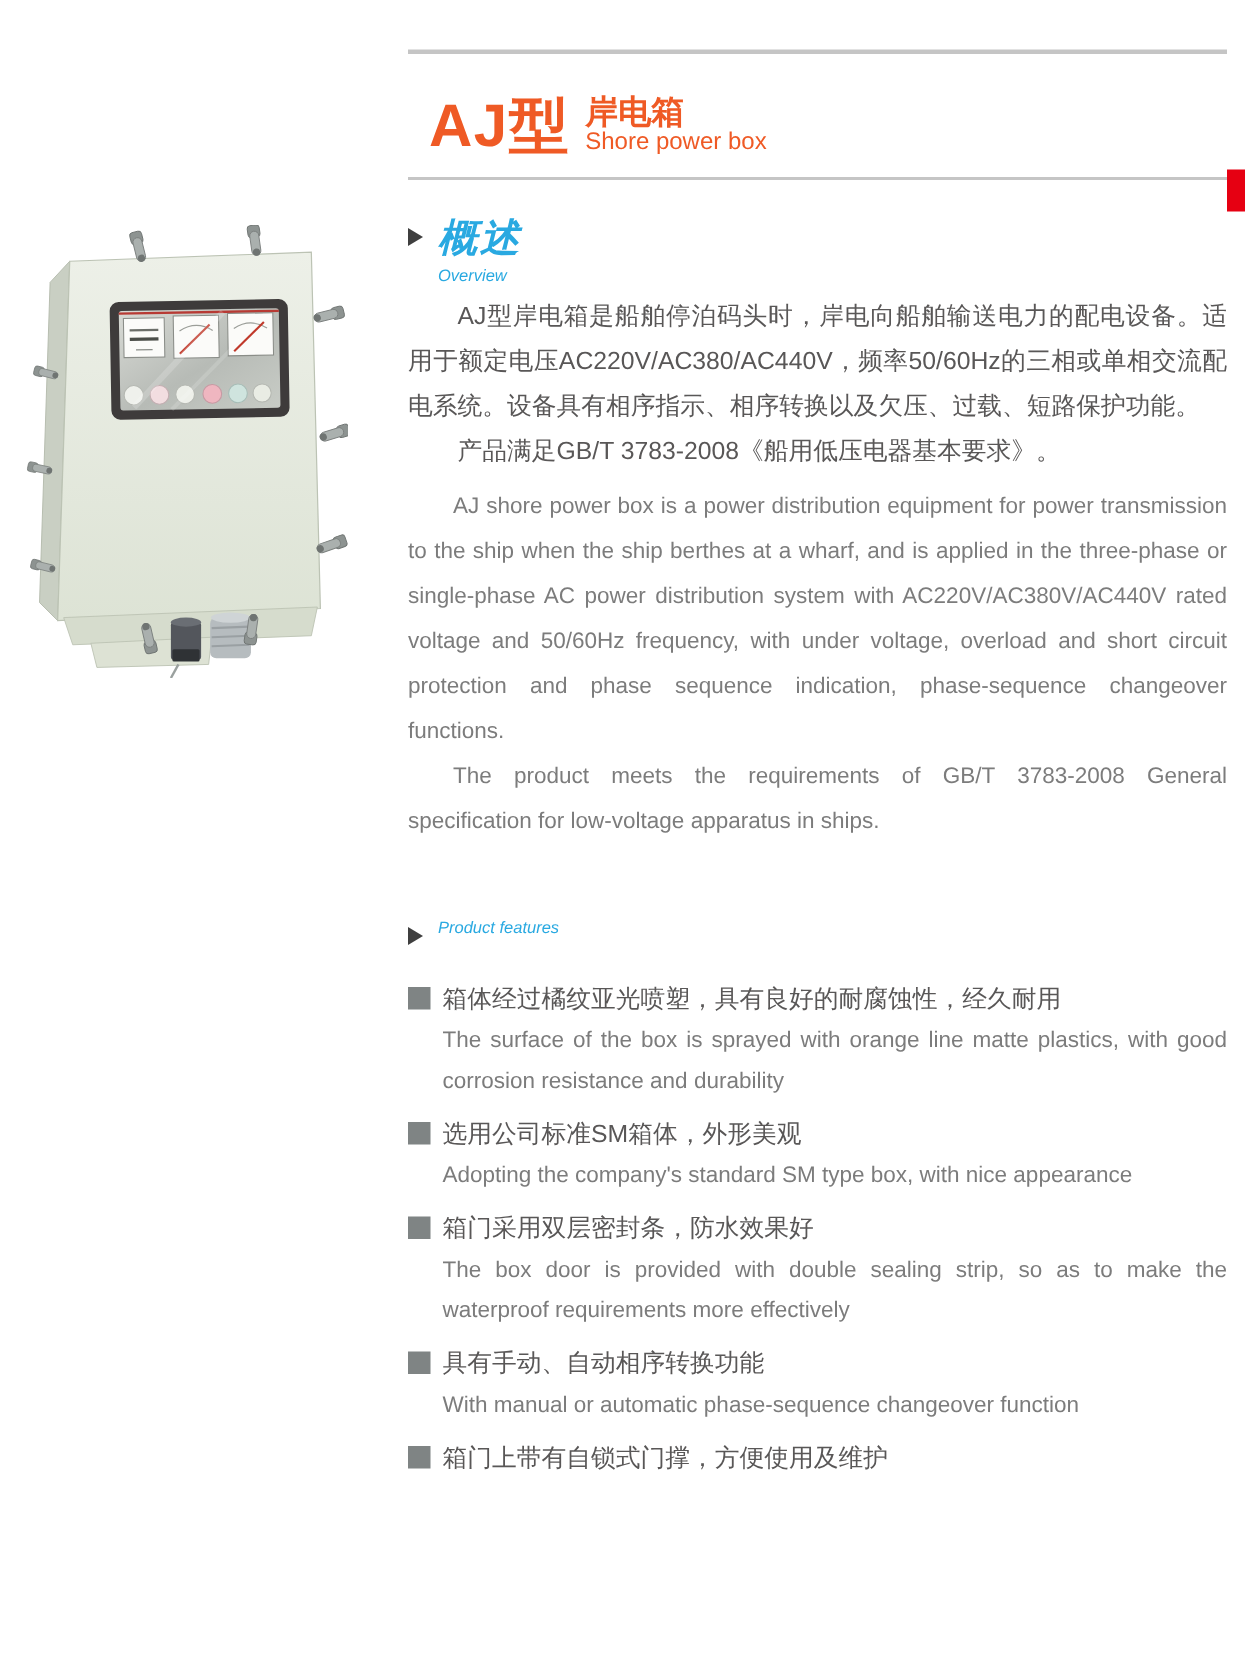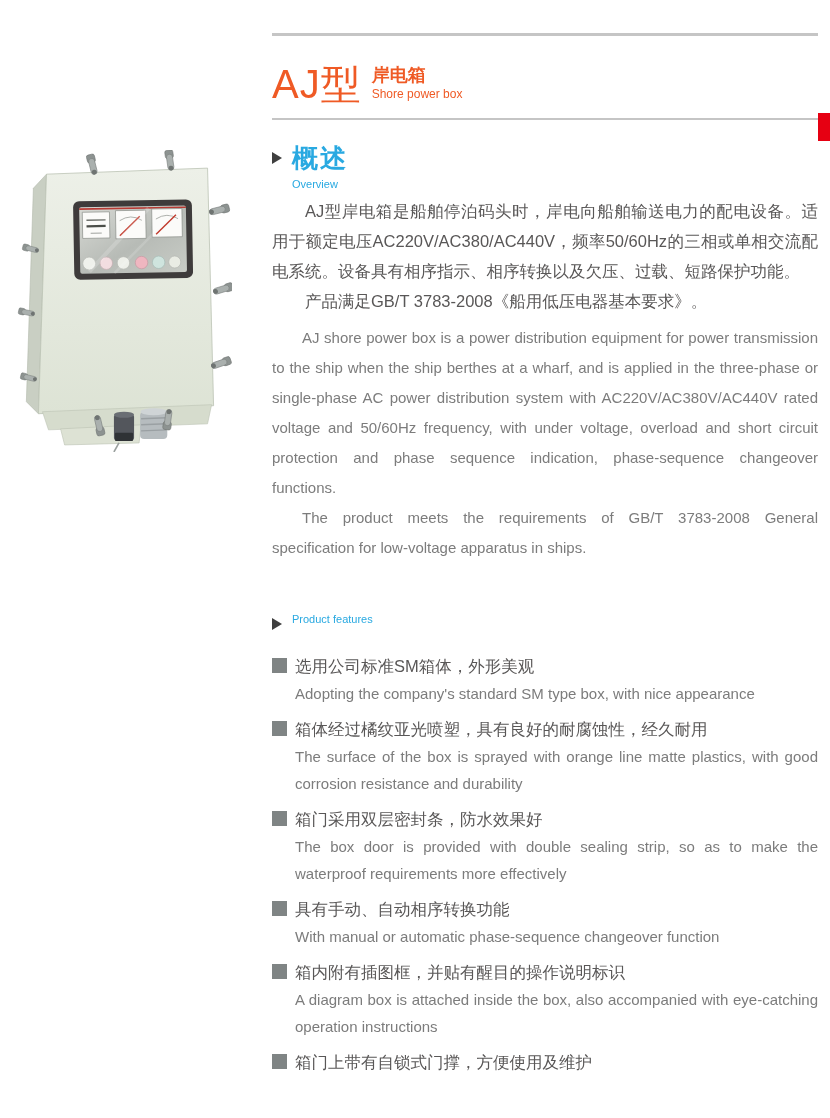--- a/index.html
+++ b/index.html
@@ -16,28 +16,28 @@
   html,body{width:830px;height:1118px;background:#ffffff;overflow:hidden;}
   body{font-family:"Liberation Sans","DejaVu Sans",sans-serif;position:relative;}
 
   
   .col{position:absolute;left:272px;top:0;width:546px;}
   .rule{height:3px;background:var(--rule_gray);}
   .rule.top{margin-top:33px;}
   .rule.under-title{margin-top:12px;height:2px;}
 
   .title-row{display:flex;align-items:flex-end;margin-top:14px;height:56px;}
-  .model{font-size:40px;line-height:44px;color:var(--accent_orange);font-weight:400;letter-spacing:1px;}
+  .model{font-size:40px;line-height:44px;color:var(--accent_orange);font-weight:700;letter-spacing:1px;margin-left:14px;}
   .subname{margin-left:10px;padding-bottom:2px;color:var(--accent_orange);}
-  .subname .zh{font-size:18px;font-weight:bold;line-height:20px;}
-  .subname .en{font-size:12px;line-height:19px;text-align:center;}
+  .subname .zh{font-size:22px;font-weight:bold;line-height:20px;}
+  .subname .en{font-size:16px;line-height:19px;text-align:center;}
 
   .page-tab{position:absolute;right:-13px;top:113px;width:13px;height:28px;background:var(--tab_red);}
 
-  .sec-head{position:relative;padding-left:20px;}
+  .sec-head{position:relative;padding-left:20px;font-style:italic;}
   .sec-head .tri{position:absolute;left:0;top:9px;width:0;height:0;
     border-left:10px solid var(--tri_dark);border-top:6px solid transparent;border-bottom:6px solid transparent;}
   .sec-head .zh{font-size:26px;font-weight:bold;color:var(--heading_blue);letter-spacing:2px;line-height:30px;}
   .sec-head .en{font-size:11px;color:var(--heading_blue);line-height:20px;margin-top:1px;}
 
   .overview-head{margin-top:23px;}
 
   .zh-para{font-size:16.5px;color:var(--text_dark);line-height:30px;text-indent:2em;text-align:justify;}
   .zh-block{margin-top:2px;}
   .en-block{margin-top:7px;}
@@ -194,39 +194,35 @@
     <p class="en-para">The product meets the requirements of GB/T 3783-2008 General specification for low-voltage apparatus in ships.</p>
   </div>
 
   <div class="sec-head features-head">
     <span class="tri"></span>
     <div class="en">Product features</div>
   </div>
 
   <div class="feat-list">
     <div class="feat-item">
+      <div class="zh"><span class="sq"></span><span>箱体经过橘纹亚光喷塑，具有良好的耐腐蚀性，经久耐用</span></div>
+      <div class="en">The surface of the box is sprayed with orange line matte plastics, with good corrosion resistance and durability</div>
+    </div>
+    <div class="feat-item">
       <div class="zh"><span class="sq"></span><span>选用公司标准SM箱体，外形美观</span></div>
       <div class="en">Adopting the company's standard SM type box, with nice appearance</div>
     </div>
     <div class="feat-item">
-      <div class="zh"><span class="sq"></span><span>箱体经过橘纹亚光喷塑，具有良好的耐腐蚀性，经久耐用</span></div>
-      <div class="en">The surface of the box is sprayed with orange line matte plastics, with good corrosion resistance and durability</div>
-    </div>
-    <div class="feat-item">
       <div class="zh"><span class="sq"></span><span>箱门采用双层密封条，防水效果好</span></div>
       <div class="en">The box door is provided with double sealing strip, so as to make the waterproof requirements more effectively</div>
     </div>
     <div class="feat-item">
       <div class="zh"><span class="sq"></span><span>具有手动、自动相序转换功能</span></div>
       <div class="en">With manual or automatic phase-sequence changeover function</div>
     </div>
     <div class="feat-item">
-      <div class="zh"><span class="sq"></span><span>箱内附有插图框，并贴有醒目的操作说明标识</span></div>
-      <div class="en">A diagram box is attached inside the box, also accompanied with eye-catching operation instructions</div>
-    </div>
-    <div class="feat-item">
       <div class="zh"><span class="sq"></span><span>箱门上带有自锁式门撑，方便使用及维护</span></div>
 
     </div>
 
   </div>
 
 </div>
 
 </body></html>

